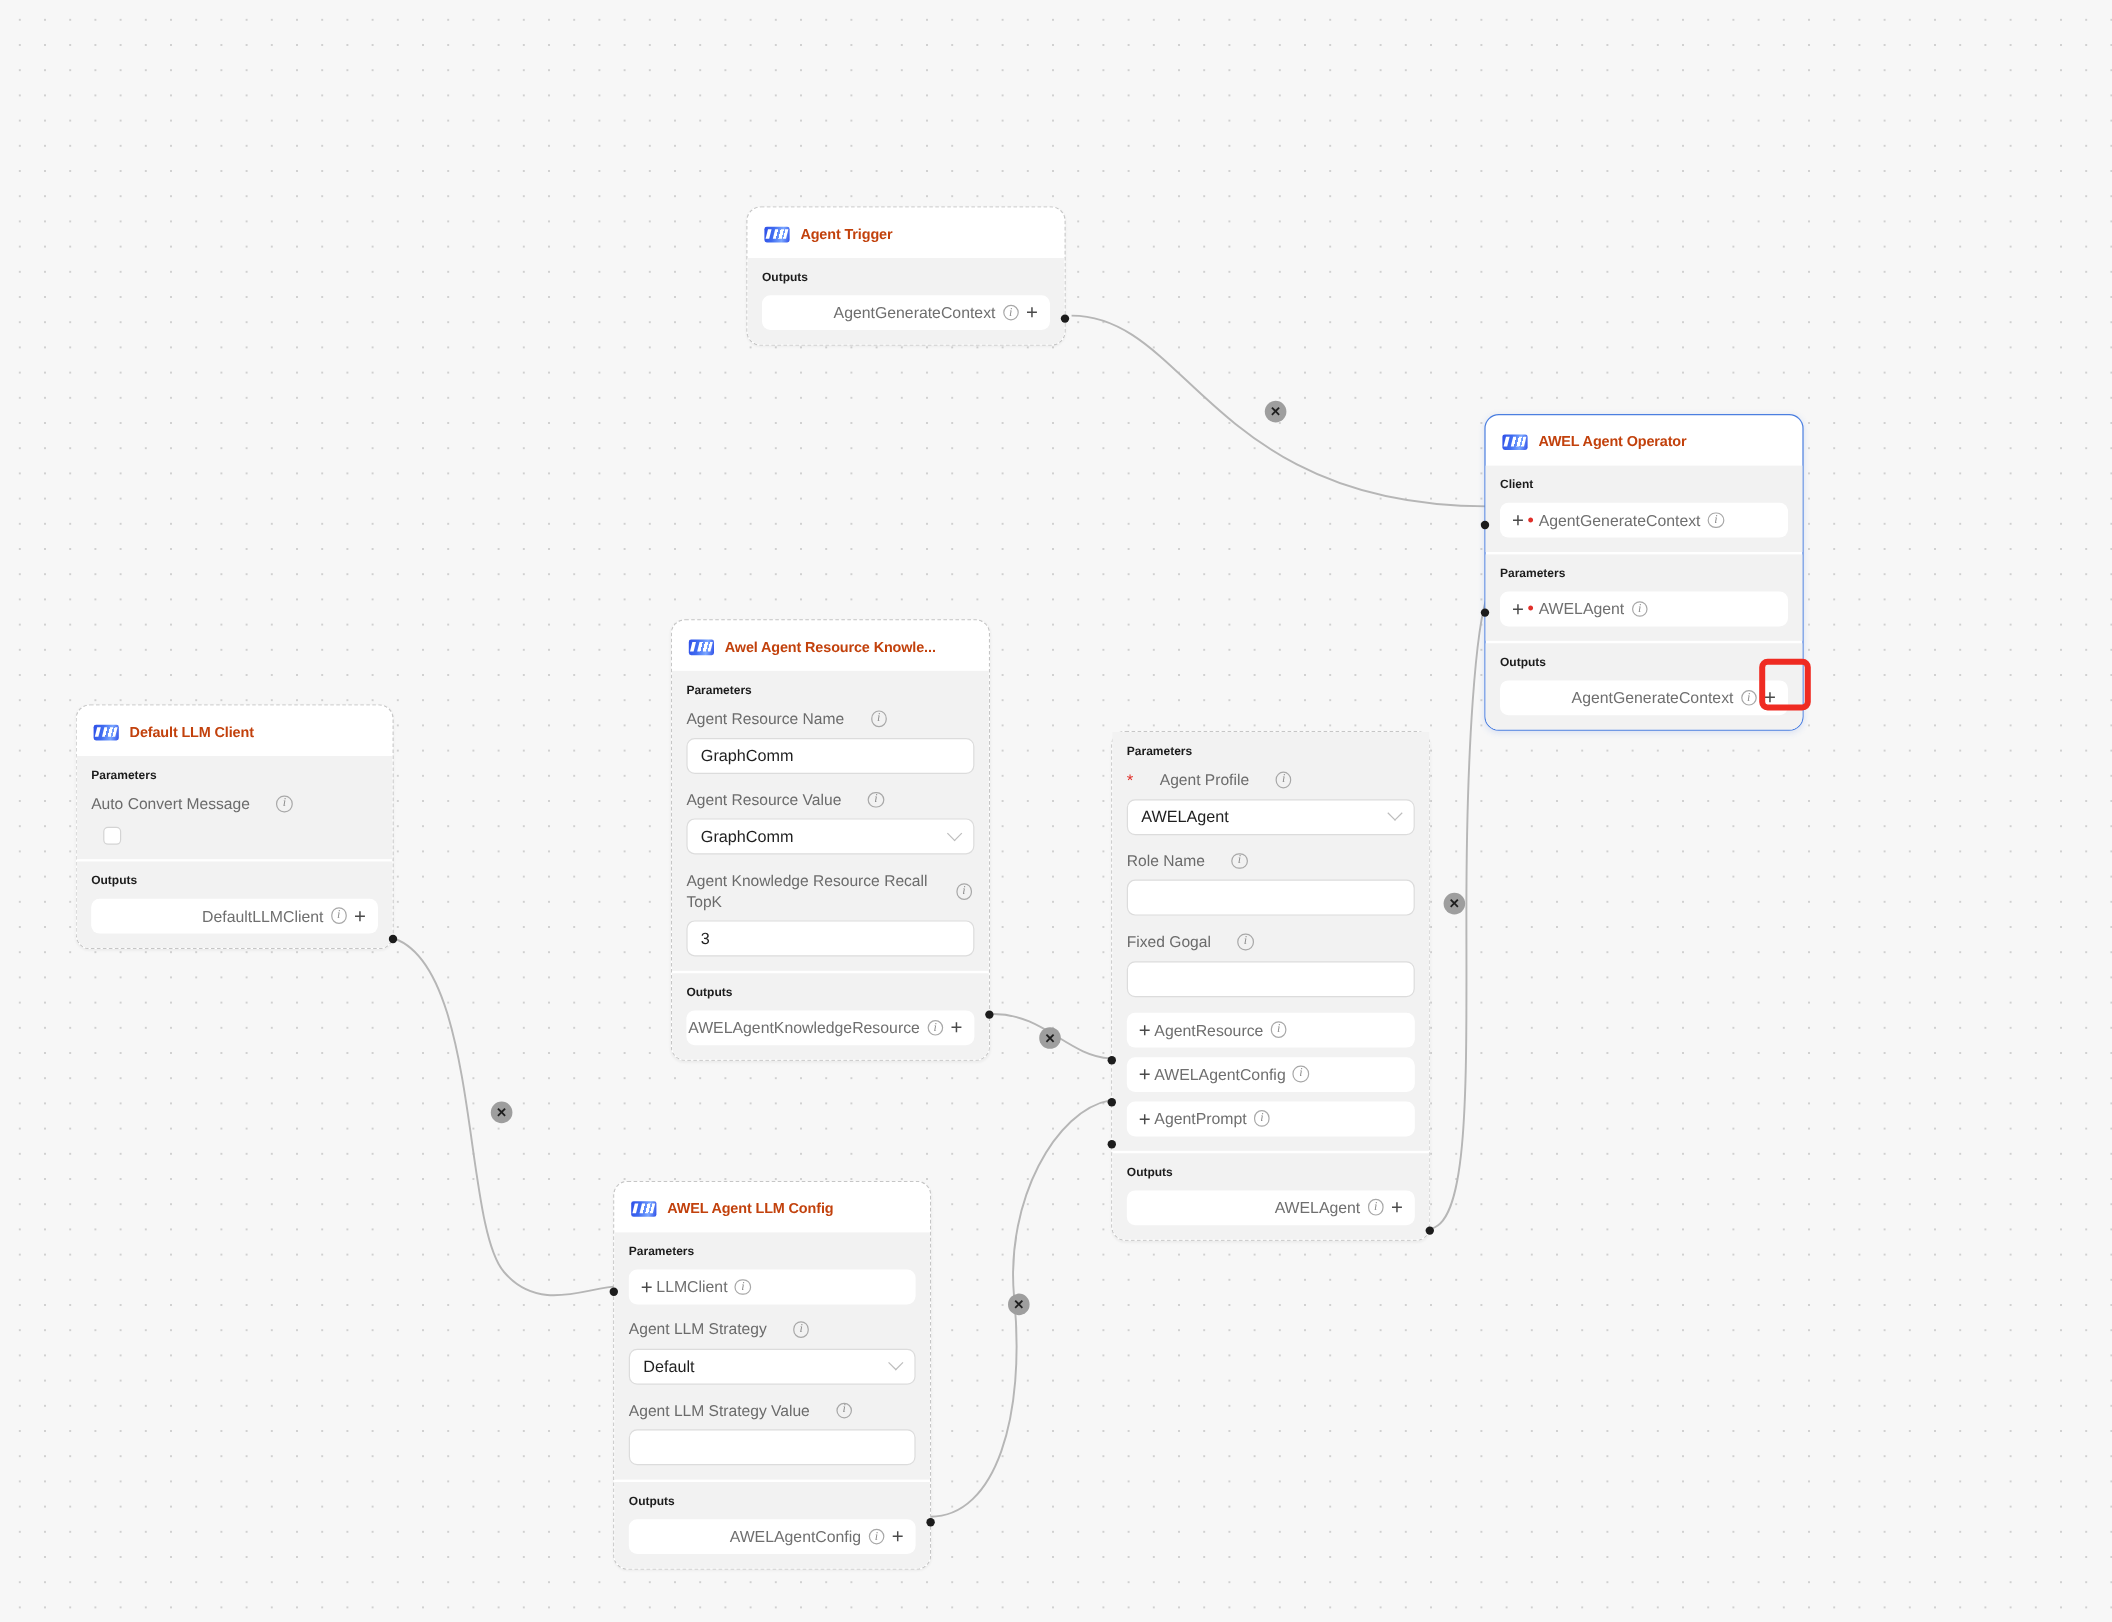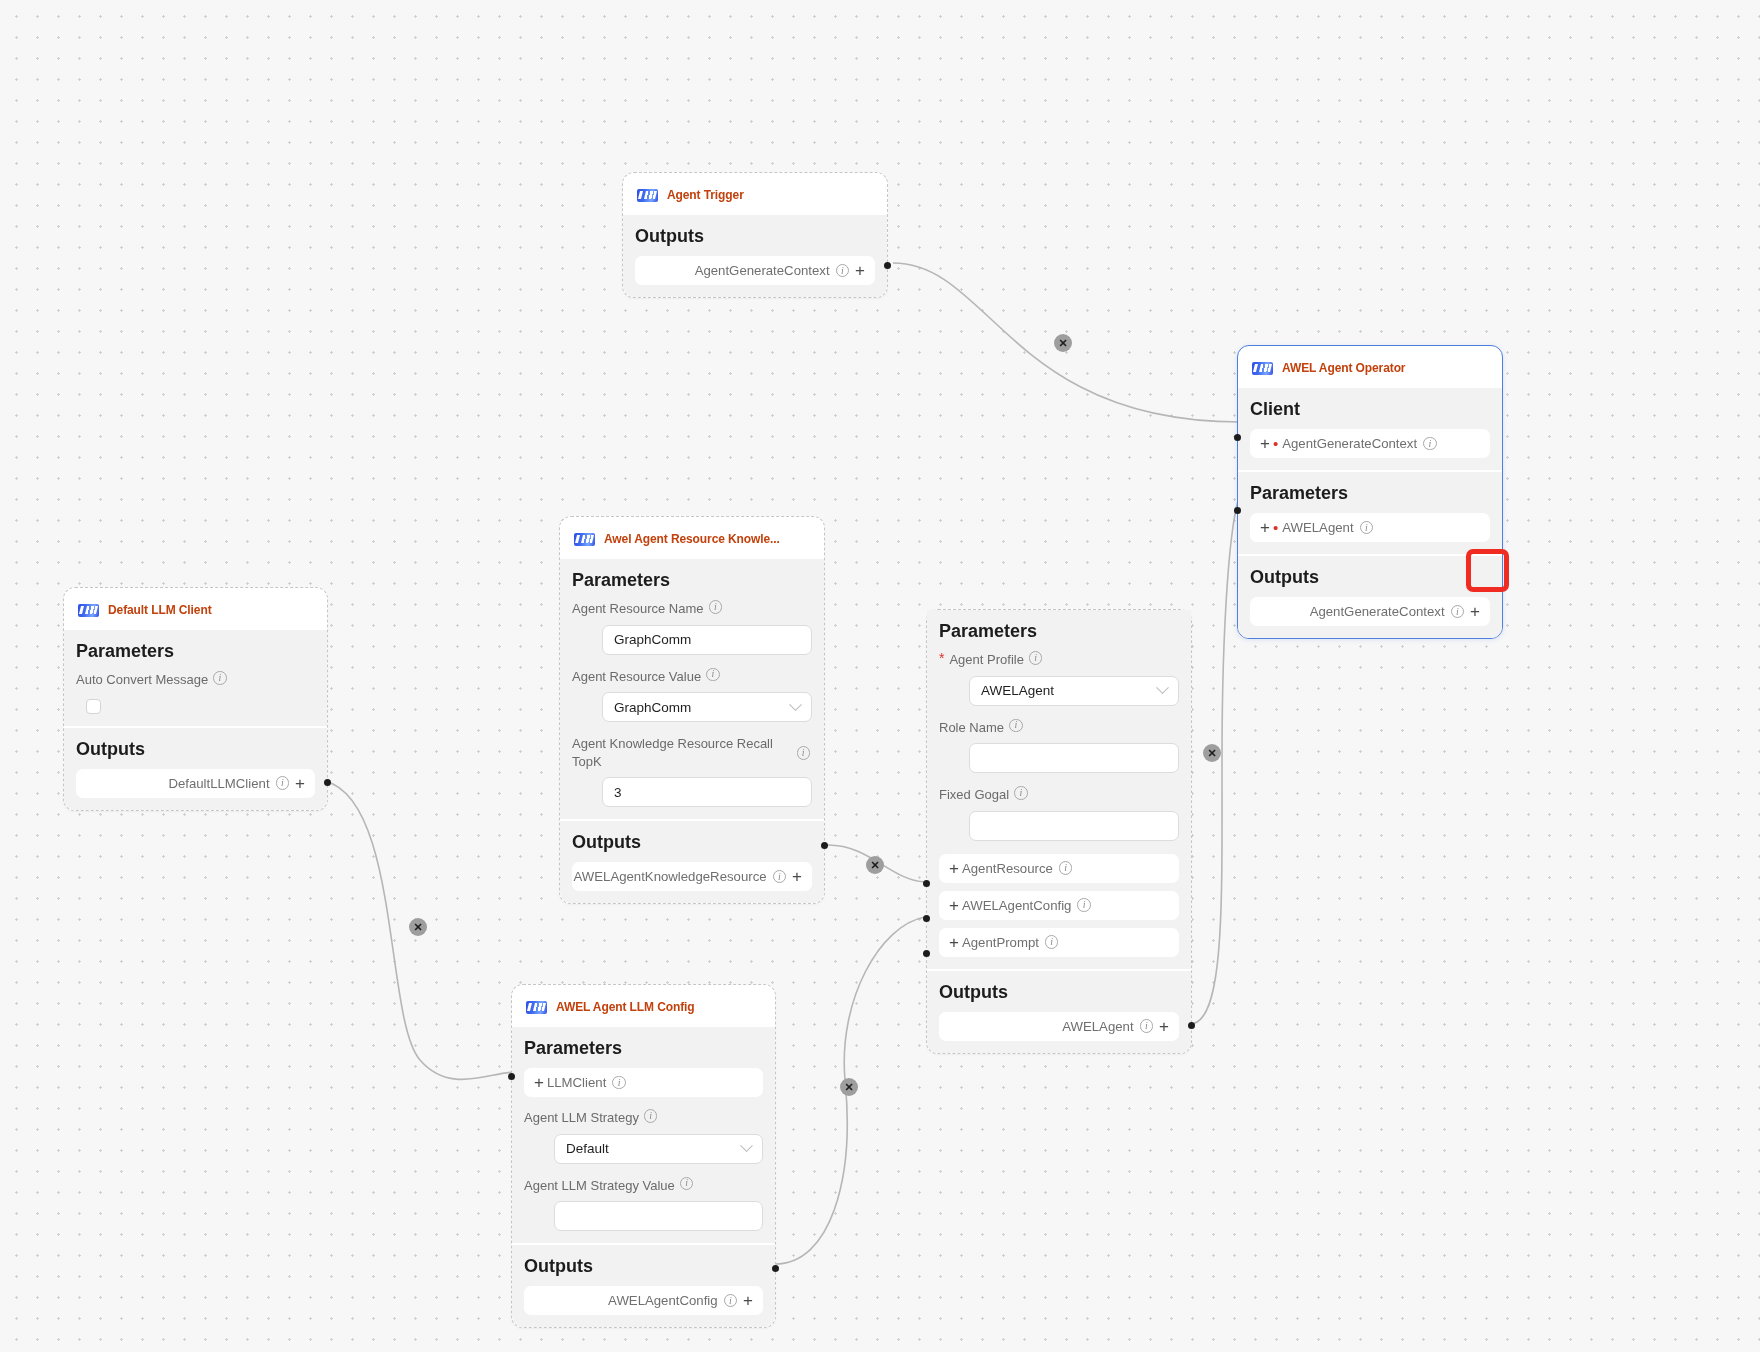--- a/index.html
+++ b/index.html
@@ -81,32 +81,32 @@
       linear-gradient(to right, #fff 0 2.6px, transparent 2.6px 4.6px, #fff 4.6px 7.2px, transparent 7.2px 8.6px, #fff 8.6px 10.5px);
     transform: skewX(-14deg);
   }
 
   .section {
     background: #f2f2f2;
     padding: 11px 12px 12px 12px;
   }
   .section + .section { margin-top: 2px; }
   .section-title {
-    font-size: 18px;
+    font-size: 10px;
     font-weight: bold;
     color: #1c1c1c;
     margin-bottom: 9px;
   }
 
   .field-label {
     font-size: 13px;
     color: #6b6b6b;
     display: flex;
-    align-items: flex-start;
-    gap: 5px;
+    align-items: center;
+    gap: 22px;
     margin-bottom: 7px;
     line-height: 1.35;
   }
   .field-label.wrap { display: block; position: relative; padding-right: 26px; }
   .field-label .info-abs { position: absolute; right: 2px; top: 11px; }
   .req-star { color: #e0302a; font-size: 14px; line-height: 1; }
 
   .info {
     display: inline-flex;
     align-items: center; justify-content: center;
@@ -124,21 +124,20 @@
   .input-box, .select-box {
     background: #ffffff;
     border: 1px solid #dcdcdc;
     border-radius: 7px;
     height: 30px;
     display: flex;
     align-items: center;
     padding: 0 11px;
     font-size: 13.5px;
     color: #1f1f1f;
-    margin-left: 30px;
   }
   .select-box { justify-content: space-between; }
   .chev {
     width: 9px; height: 9px;
     border-right: 1.5px solid #bdbdbd;
     border-bottom: 1.5px solid #bdbdbd;
     transform: rotate(45deg) translate(-2px,-2px);
   }
   .field { margin-bottom: 13px; }
   .field:last-child { margin-bottom: 0; }

